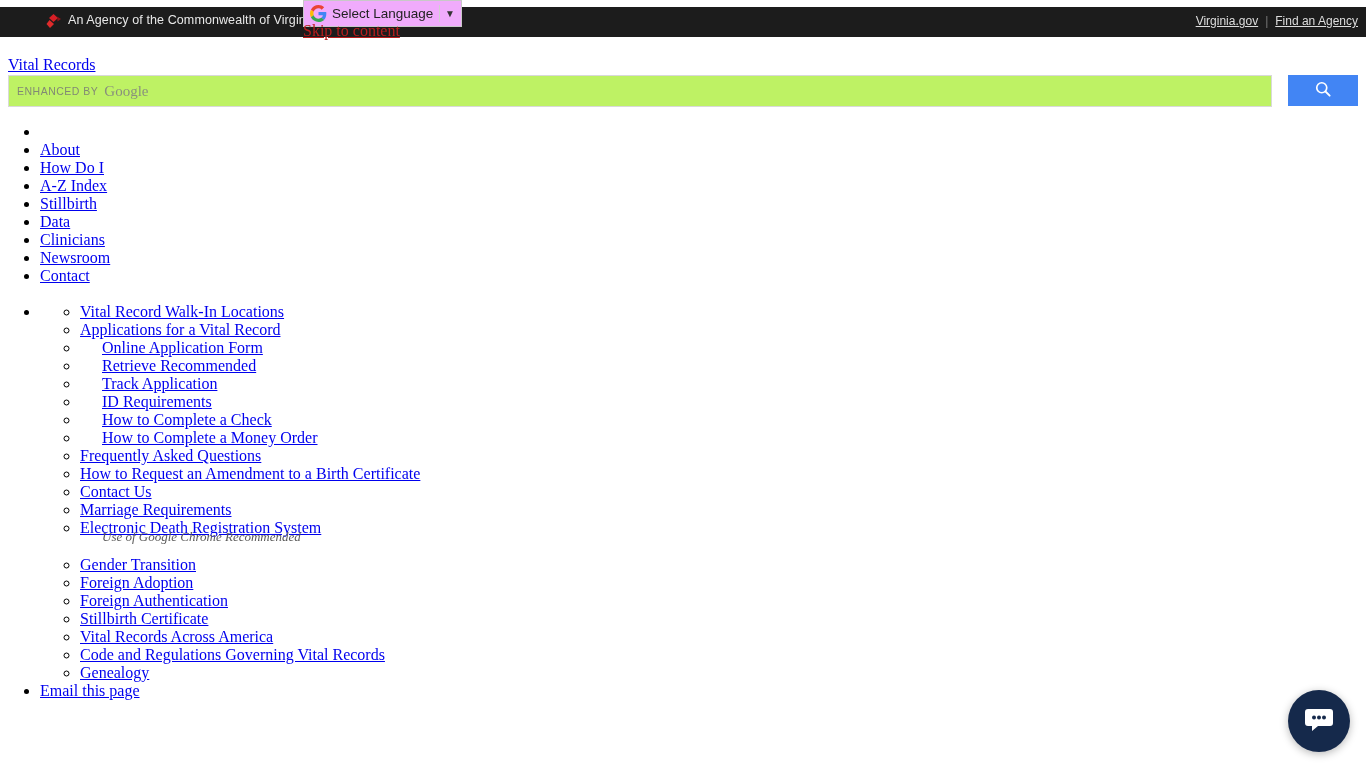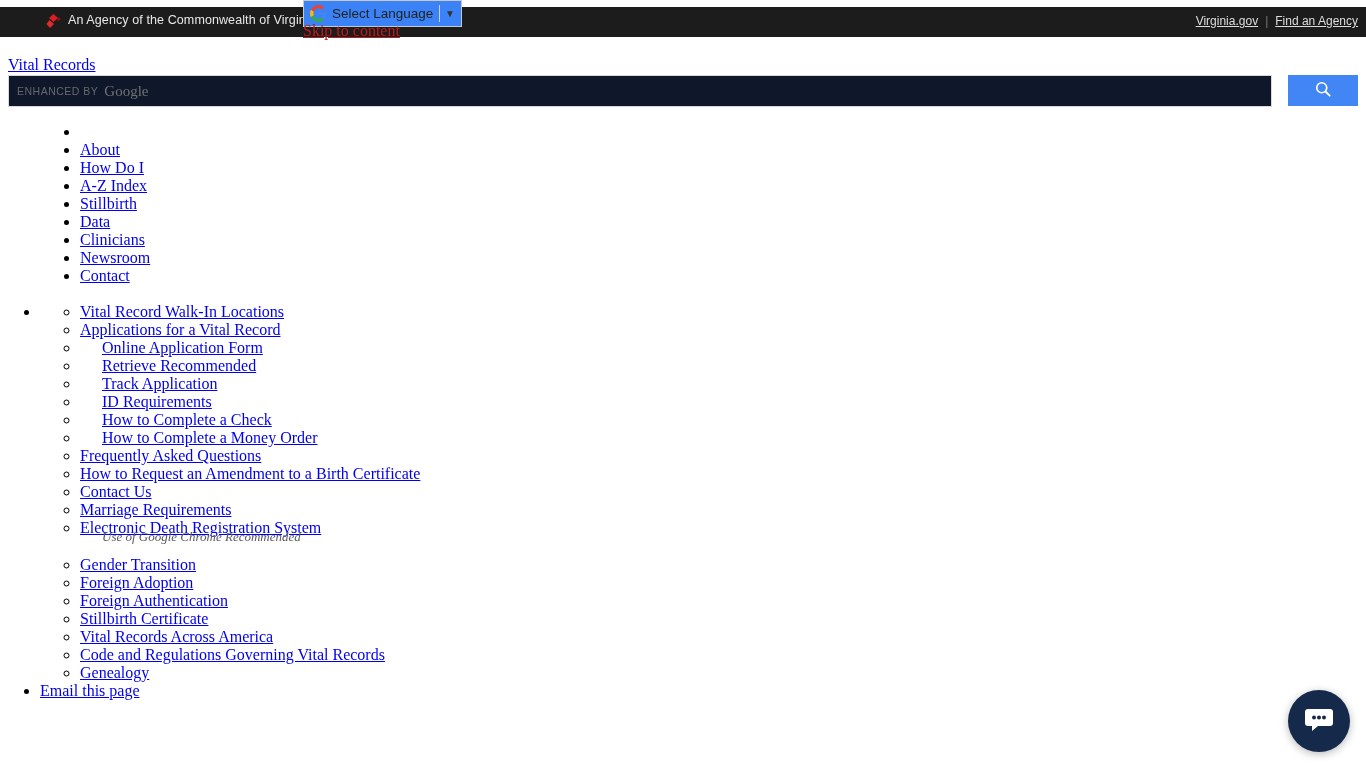--- a/index.html
+++ b/index.html
@@ -55,21 +55,21 @@
     color: #777777;
     margin: 0 7px;
     text-decoration: none;
   }
 
   
   .gtranslate {
     position: absolute;
     left: 303px; top: 0px;
     width: 159px; height: 27px;
-    background: #3b82f6;
+    background: #f0abfc;
     border: 1px solid #c8c8c8;
     z-index: 5;
     display: flex;
     align-items: center;
     padding: 0 4px;
   }
   .g-mark {
     width: 17px; height: 17px;
     margin: 0 5px 0 2px;
     flex: 0 0 auto;
@@ -151,21 +151,21 @@
   .search-row {
     position: relative;
     margin-top: 1px;
     height: 32px;
   }
   .cse-input {
     position: absolute;
     left: 8px; top: 0;
     width: 1264px; height: 32px;
     border: 1px solid #d9d9d9;
-    background: #0f172a;
+    background: #bef264;
     display: flex;
     align-items: center;
     padding-left: 8px;
   }
   .cse-placeholder {
     display: flex;
     align-items: center;
     gap: 6px;
     opacity: 0.85;
   }
@@ -211,21 +211,21 @@
     margin: 0;
   }
   li a {
     color: #0000ee;
     text-decoration: underline;
   }
   li.indent > a {
     margin-left: 22px;
   }
 
-  .nav-list { margin-top: 16px; margin-left: 40px; }
+  .nav-list { margin-top: 16px; }
   .sub-nav-wrap { margin-top: 18px; }
 
   
   .edrs-item { position: relative; }
   .edrs-note {
     position: absolute;
     left: 22px; top: 9px;
     font-size: 13px;
     font-style: italic;
     color: #5a5a5a;

